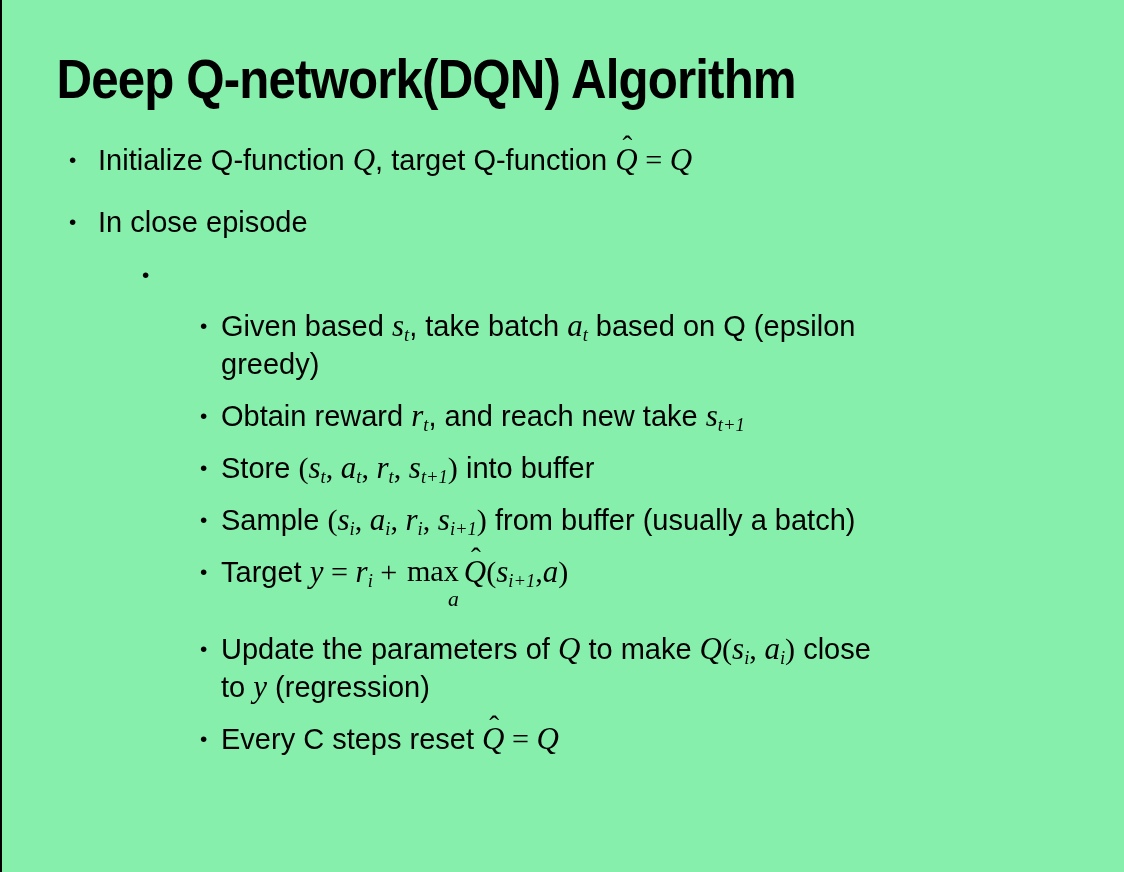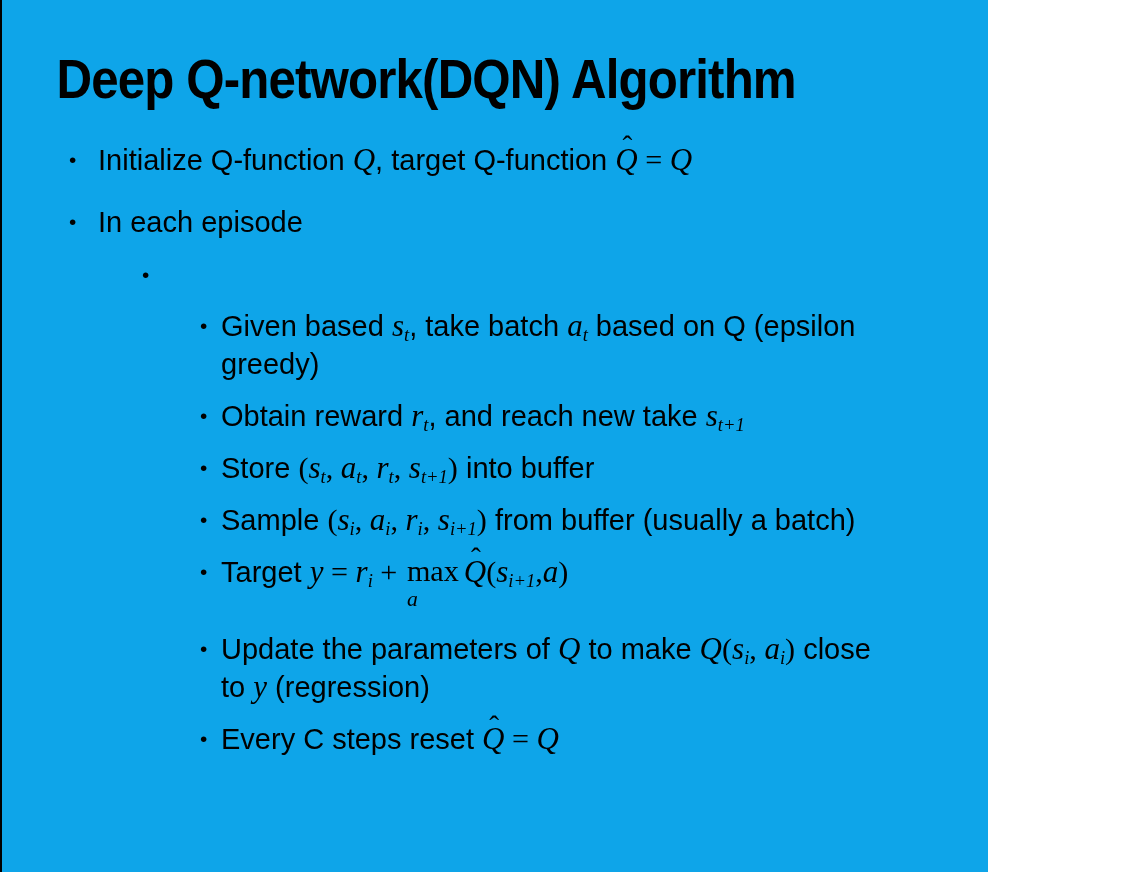--- a/index.html
+++ b/index.html
@@ -2,23 +2,23 @@
 <html><head>
 <meta charset="utf-8">
 <style>
   html, body {
     margin: 0;
     padding: 0;
     background: #ffffff;
   }
   .slide {
     position: relative;
-    width: 988px;
+    width: 1124px;
     height: 872px;
-    background: #0ea5e9;
+    background: #86efac;
     border-left: 2px solid #000000;
     box-sizing: border-box;
     overflow: hidden;
     font-family: "Liberation Sans", sans-serif;
     color: #000000;
   }
   .title {
     margin: 0;
     padding: 46px 0 0 62px;
     font-size: 56px;
@@ -80,21 +80,21 @@
   .mhat .hatmark {
     position: absolute;
     top: -0.46em;
     left: 32%;
     font-style: normal;
     font-size: 0.95em;
   }
   .maxstack {
     display: inline-block;
     vertical-align: text-top;
-    text-align: left;
+    text-align: right;
     font-family: "Liberation Serif", serif;
     font-size: 1.04em;
     line-height: 1.05;
     margin: 0 5px 0 2px;
   }
   .maxstack .max-top { display: block; }
   .maxstack .max-bottom {
     display: block;
     font-style: italic;
     font-size: 0.72em;
@@ -105,21 +105,21 @@
 
 <div class="slide">
   <h1 class="title">Deep Q-network(DQN) Algorithm</h1>
   <div class="content">
       <div class="bullet b-l1 gap-lg">
         <span class="marker m-l1">•</span>
         <span class="btext"><span class="txt">Initialize Q-function </span><span class="mv">Q</span><span class="txt">, target Q-function </span><span class="mhat"><span class="hatmark">ˆ</span><span>Q</span></span><span class="mp"> = </span><span class="mv">Q</span></span>
       </div>
       <div class="bullet b-l1">
         <span class="marker m-l1">•</span>
-        <span class="btext"><span class="txt">In each episode</span></span>
+        <span class="btext"><span class="txt">In close episode</span></span>
       </div>
       <div class="bullet b-l2">
         <span class="marker m-l2">•</span>
       </div>
       <div class="bullet b-l3">
         <span class="marker m-l3">•</span>
         <span class="btext"><span class="txt">Given based </span><span class="mv">s</span><sub class="ms">t</sub><span class="txt">, take batch </span><span class="mv">a</span><sub class="ms">t</sub><span class="txt"> based on Q (epsilon</span><br><span class="txt">greedy)</span></span>
       </div>
       <div class="bullet b-l3">
         <span class="marker m-l3">•</span>

